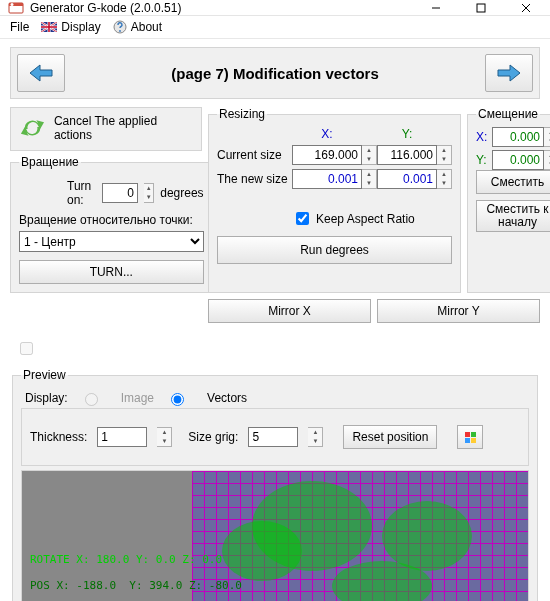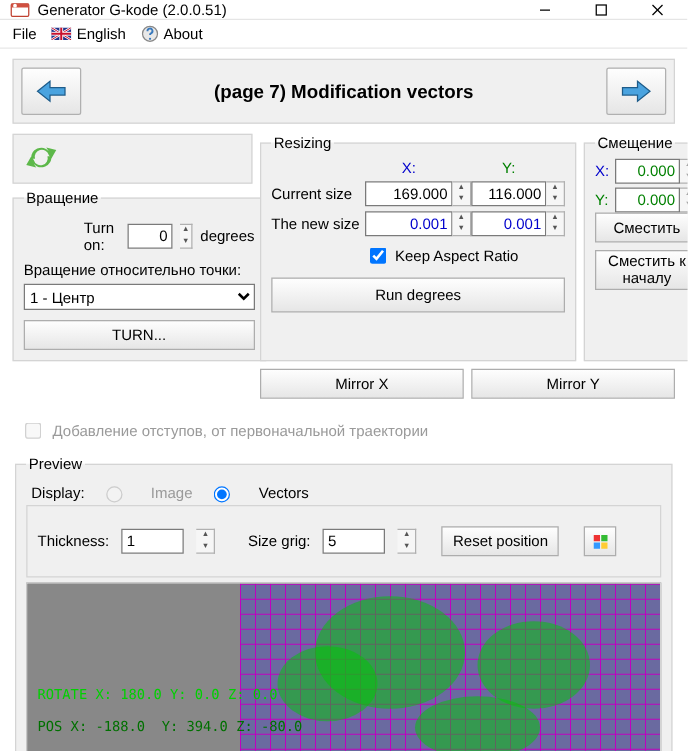--- a/index.html
+++ b/index.html
@@ -38,21 +38,21 @@
   select.wide { width: 100%; height: 21px; border: 1px solid #7a7a7a; background: #fff; font-size: 12px; margin-top: 4px; }
   .btn { display: inline-flex; align-items: center; justify-content: center; background: linear-gradient(#fefefe,#e6e6e6); border: 1px solid #adadad; height: 24px; padding: 0 8px; font-size: 12px; cursor: default; }
   .btn.wide { width: 100%; }
 
   .col-mid { flex: 1; display: flex; flex-direction: column; }
   .resize-grid { display: grid; grid-template-columns: 75px 70px 15px 60px 15px; row-gap: 4px; align-items: center; }
   .lbl-x { color: #0000cc; }
   .lbl-y { color: #008000; }
   .input-val { width: 100%; height: 20px; border: 1px solid #7a7a7a; background: #fff; font-size: 12px; padding: 0 3px; text-align: right; }
   .input-val.blue { color: #0000cc; }
-  .chk-row { grid-column: 2 / span 4; display: flex; align-items: center; gap: 4px; margin-top: 2px; }
+  .chk-row { grid-column: 2 / span 4; display: flex; align-items: center; gap: 4px; margin-top: 16px; }
   .run-row { margin-top: 8px; }
 
   .col-right { width: 90px; }
   .offs-grid { display: grid; grid-template-columns: 16px 52px 15px; row-gap: 3px; align-items: center; }
 
   .mirror-row { display: flex; gap: 6px; margin-top: 6px; }
   .mirror-row .col-left-sp { width: 192px; }
   .mirror-row .btn { flex: 1; }
 
   .addmargin { display: flex; align-items: center; gap: 6px; padding: 16px 6px 6px 6px; color: #9a9a9a; }
@@ -121,21 +121,21 @@
   <div class="item">
     <svg class="flag" viewBox="0 0 16 10">
         <rect width="16" height="10" fill="#22338a"></rect>
         <path d="M0 0 L16 10 M16 0 L0 10" stroke="#fff" stroke-width="2"></path>
         <path d="M0 0 L16 10 M16 0 L0 10" stroke="#c8102e" stroke-width="0.8"></path>
         <rect x="6.5" width="3" height="10" fill="#fff"></rect>
         <rect y="3.5" width="16" height="3" fill="#fff"></rect>
         <rect x="7.2" width="1.6" height="10" fill="#c8102e"></rect>
         <rect y="4.2" width="16" height="1.6" fill="#c8102e"></rect>
       </svg>
-    <span>English</span>
+    <span>Display</span>
   </div>
   <div class="item">
     <svg class="abouticon" viewBox="0 0 14 14">
         <circle cx="7" cy="7" r="6" fill="#e8e8e8" stroke="#888"></circle>
         <path d="M5 5 a2 2 0 1 1 3 1.5 q-1 0.5 -1 1.5" fill="none" stroke="#3a7abd" stroke-width="1.5"></path>
         <circle cx="7" cy="11" r="0.9" fill="#3a7abd"></circle>
       </svg>
     <span>About</span>
   </div>
 </div>
@@ -157,20 +157,21 @@
   </div>
 
   <div class="row1">
 
     <div class="col-left">
       <div class="gbox cancelbox">
         <svg class="ico" viewBox="0 0 28 24">
             <path d="M6 13 A8 8 0 0 1 20 7 L18 4 L26 6 L22 13 L20 10 A5 5 0 0 0 9 13 Z" fill="#5db84a"></path>
             <path d="M22 11 A8 8 0 0 1 8 17 L10 20 L2 18 L6 11 L8 14 A5 5 0 0 0 19 11 Z" fill="#5db84a"></path>
           </svg>
+        <span>Cancel The applied actions</span>
       </div>
 
       <fieldset class="gbox" style="margin:0;">
         <legend class="gtitle">Вращение</legend>
         <div class="field-row">
           <span>Turn on:</span>
           <input class="input-sm" style="width: 36px;" value="0">
           <div class="spin">
               <div>▲</div>
               <div>▼</div>
@@ -253,21 +254,20 @@
   </div>
 
   <div class="mirror-row">
     <div class="col-left-sp"></div>
     <div class="btn">Mirror X</div>
     <div class="btn">Mirror Y</div>
   </div>
 
   <div class="addmargin">
     <input type="checkbox" disabled="" style="">
-    <span>Добавление отступов, от первоначальной траектории</span>
   </div>
 
   <fieldset class="gbox preview-area" style="padding:6px 8px 8px 8px;">
     <legend class="gtitle">Preview</legend>
     <div class="dispbar">
       <span>Display:</span>
       <label class="rgrp disabled">
         <input type="radio" disabled="" style=""> 
           <span>Image</span>
       </label>
@@ -277,21 +277,21 @@
       </label>
     </div>
 
     <div class="thickbar">
       <span>Thickness:</span>
       <input class="input-val" value="1" style="">
       <div class="spin">
           <div>▲</div>
           <div>▼</div>
         </div>
-      <span style="margin-left:16px">Size grig:</span>
+      <span style="margin-left:6px">Size grig:</span>
       <input class="input-val" value="5" style="">
       <div class="spin">
           <div>▲</div>
           <div>▼</div>
         </div>
       <div class="btn" style="margin-left:10px;">Reset position</div>
       <div class="colbtn" style="margin-left:10px">
         <div class="swatch">
             <div></div>
             <div></div>

